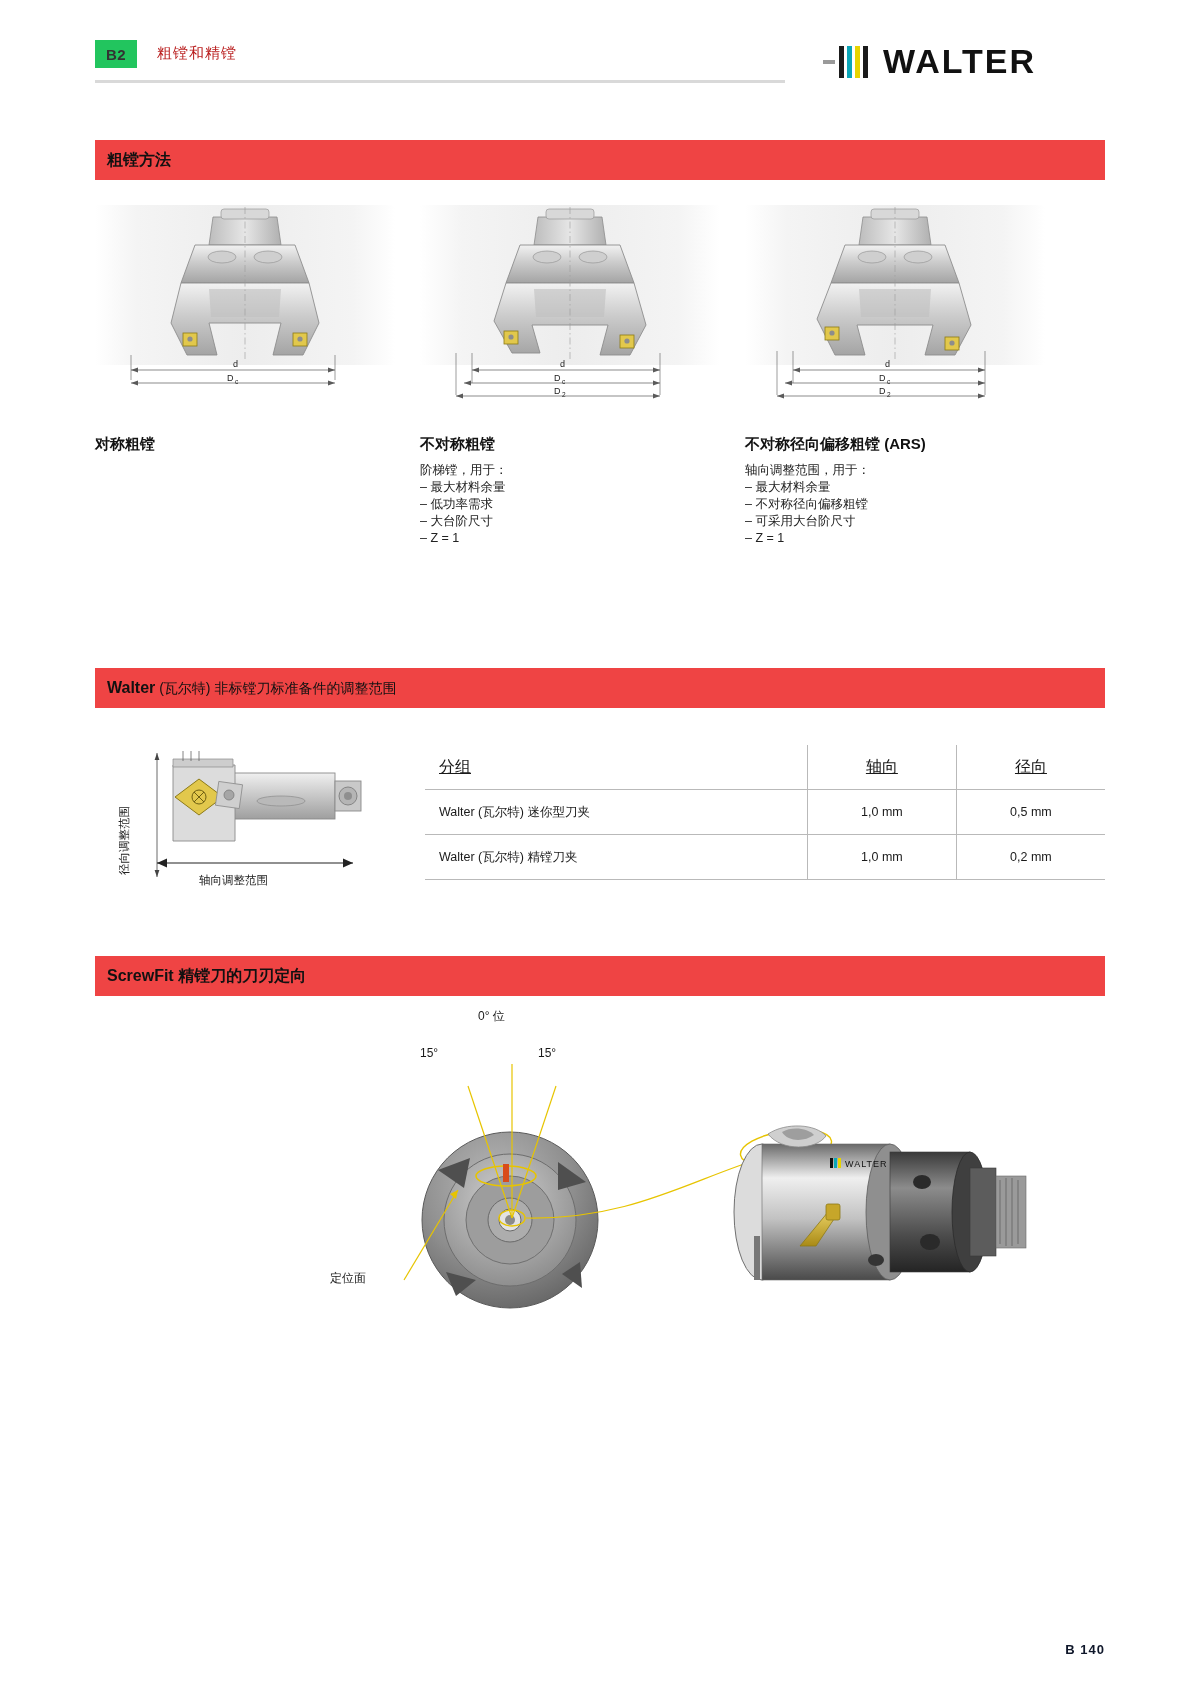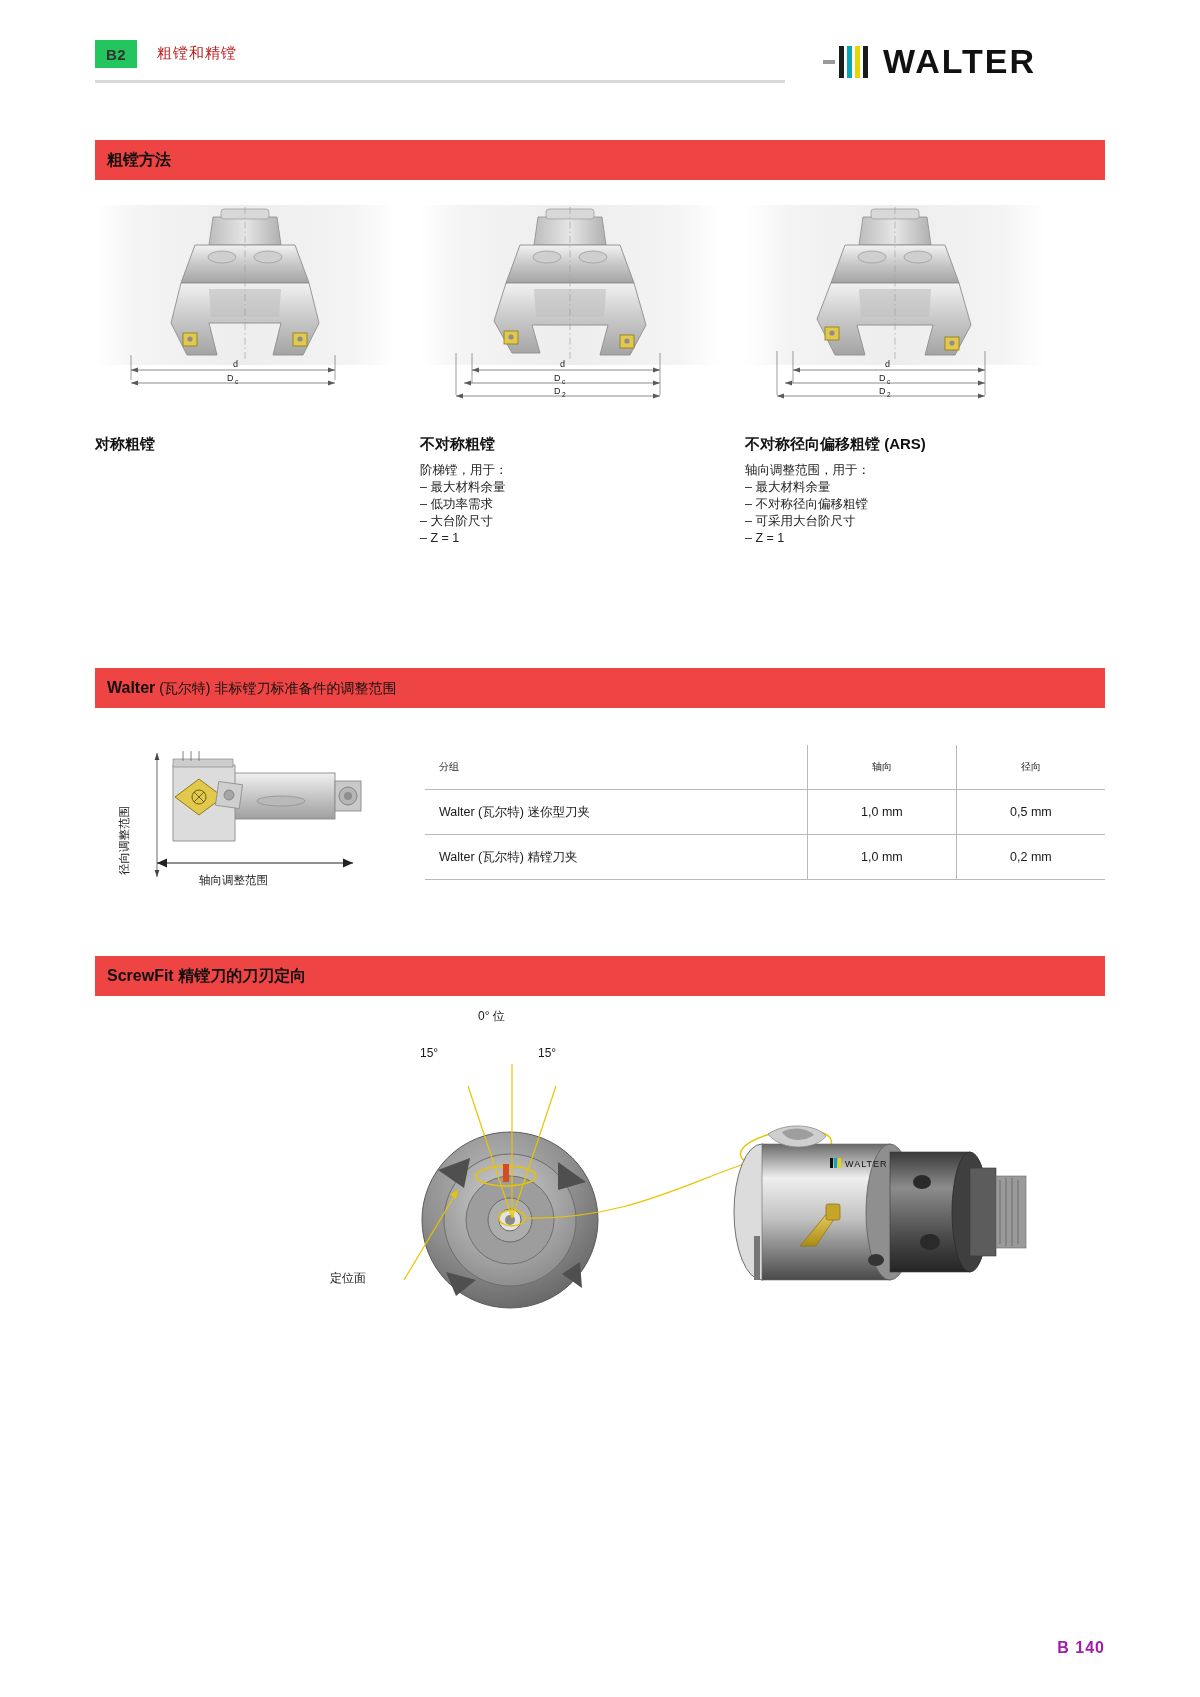--- a/index.html
+++ b/index.html
@@ -165,21 +165,21 @@
     font-size: 12.5px;
   }
   .adj-table th, .adj-table td {
     border-bottom: 1px solid #b9b9b9;
     padding: 0;
     height: 44px;
     vertical-align: middle;
     font-weight: normal;
     color: #1a1a1a;
   }
-  .adj-table thead th { font-size: 10px; }
+  .adj-table thead th { font-size: 16px; text-decoration: underline; }
   .adj-table .c-name { text-align: left; padding-left: 14px; width: 360px; }
   .adj-table .c-ax { text-align: center; width: 145px; border-left: 1px solid #b9b9b9; }
   .adj-table .c-rad { text-align: center; width: 145px; border-left: 1px solid #b9b9b9; }
   .adj-table tr.first-head th { border-bottom: 1px solid #b9b9b9; }
 
   .vlabel {
     position: absolute;
     font-size: 11.5px;
     color: #222;
     transform: rotate(-90deg);
@@ -216,23 +216,23 @@
     font-size: 12px;
     color: #1a1a1a;
     white-space: nowrap;
   }
 
   
   .footer {
     position: absolute;
     right: 95px;
     bottom: 40px;
-    font-size: 16px;
+    font-size: 13px;
     font-weight: bold;
-    color: #a21caf;
+    color: #0f172a;
     letter-spacing: 1px;
   }
 </style>
 </head>
 <body>
 
 <div class="page">
 
   <div class="header">
     <div class="hdr-tag">B2</div>

